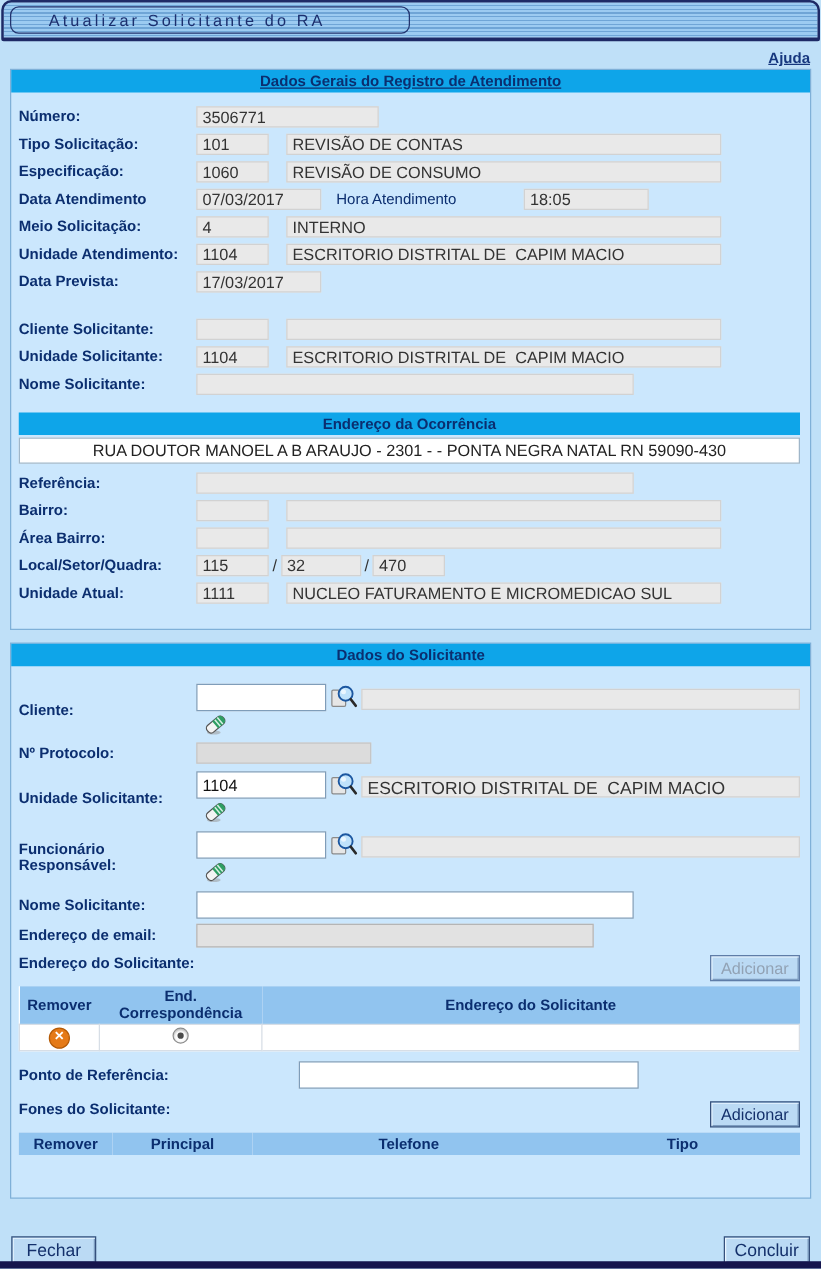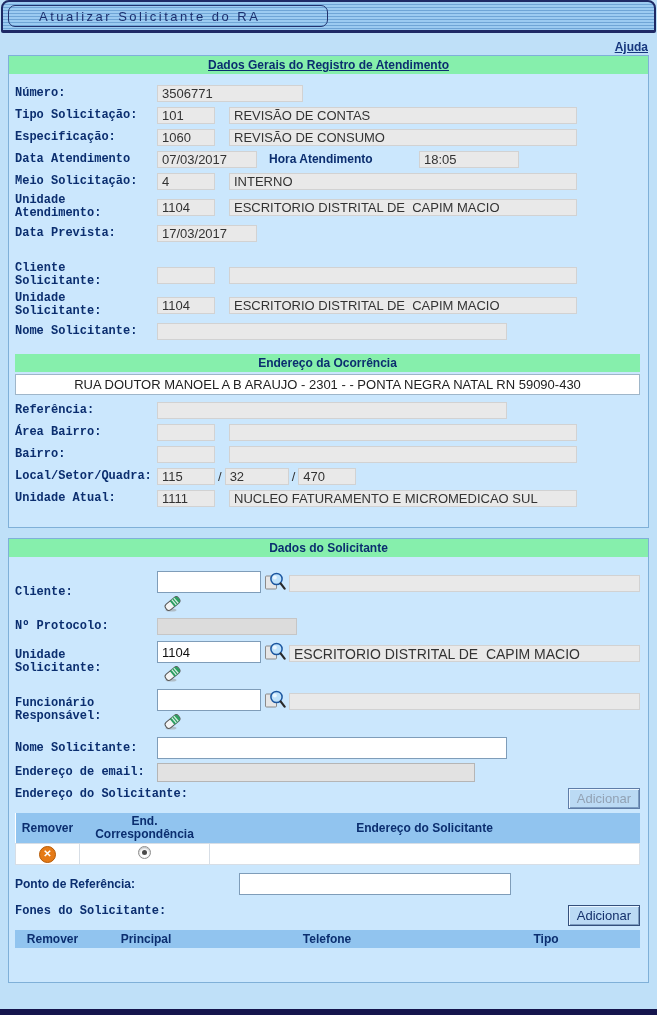--- a/index.html
+++ b/index.html
@@ -33,30 +33,30 @@
   .help-row a { font-size:12px; font-weight:bold; color:#16377e; text-decoration:underline; cursor:pointer; }
   
   .panel {
     margin:1px 8px 0 8px;
     background:#cbe7fd;
     border:1px solid #7fb0d8;
   }
   .panel-1 { margin-top:2px; }
   .panel-2 { margin-top:10px; }
   .band {
-    background:#86efac; height:18px;
+    background:#0ea5e9; height:18px;
     display:flex; align-items:center; justify-content:center;
   }
   .band span { font-size:12px; font-weight:bold; color:#0b2e6f; }
   .band span.u { text-decoration:underline; }
   .panel-body { padding:6px 8px 8px 6px; }
   
   .row { display:flex; align-items:center; margin:4px 0; min-height:18px; }
-  .lbl { width:142px; flex-shrink:0; font-size:12px; font-weight:bold; color:#0b2e6f; line-height:13px;font-family:Liberation Mono, monospace; }
-  .lbl-inline { font-size:12px; font-weight:bold; color:#0b2e6f; margin-left:12px; width:150px; flex-shrink:0; }
+  .lbl { width:142px; flex-shrink:0; font-size:12px; font-weight:bold; color:#0b2e6f; line-height:13px; }
+  .lbl-inline { font-size:12px; font-weight:normal; color:#0b2e6f; margin-left:12px; width:150px; flex-shrink:0; }
   .lbl-wide { width:224px; flex-shrink:0; font-size:12px; font-weight:bold; color:#0b2e6f; }
   .gbox {
     background:#e9e9e9; border:1px solid #d2d2d2; height:17px;
     display:flex; align-items:center; padding:0 4px;
     font-size:13px; color:#333; white-space:pre; overflow:hidden;
   }
   .gbox.disabled { background:#dcdcdc; border-color:#c6c6c6; }
   .w146 { width:146px; } .w58 { width:58px; } .w64 { width:64px; }
   .w100 { width:100px; } .w140 { width:140px; } .w350 { width:350px; }
   .desc { width:348px; margin-left:14px;text-align:right; }
@@ -221,27 +221,27 @@
     </div>
 
     <div class="addr-bar">RUA DOUTOR MANOEL A B ARAUJO - 2301 - - PONTA NEGRA NATAL RN 59090-430</div>
 
     <div class="row">
       <span class="lbl">Referência:</span>
       <span class="gbox w350"></span>
     </div>
 
     <div class="row">
-      <span class="lbl">Área Bairro:</span>
+      <span class="lbl">Bairro:</span>
       <span class="gbox w58"></span>
       <span class="gbox desc"></span>
     </div>
 
     <div class="row">
-      <span class="lbl">Bairro:</span>
+      <span class="lbl">Área Bairro:</span>
       <span class="gbox w58"></span>
       <span class="gbox desc"></span>
     </div>
 
     <div class="row">
       <span class="lbl">Local/Setor/Quadra:</span>
       <span class="gbox w58">115</span>
       <span class="sep">/</span>
       <span class="gbox w64">32</span>
       <span class="sep">/</span>

